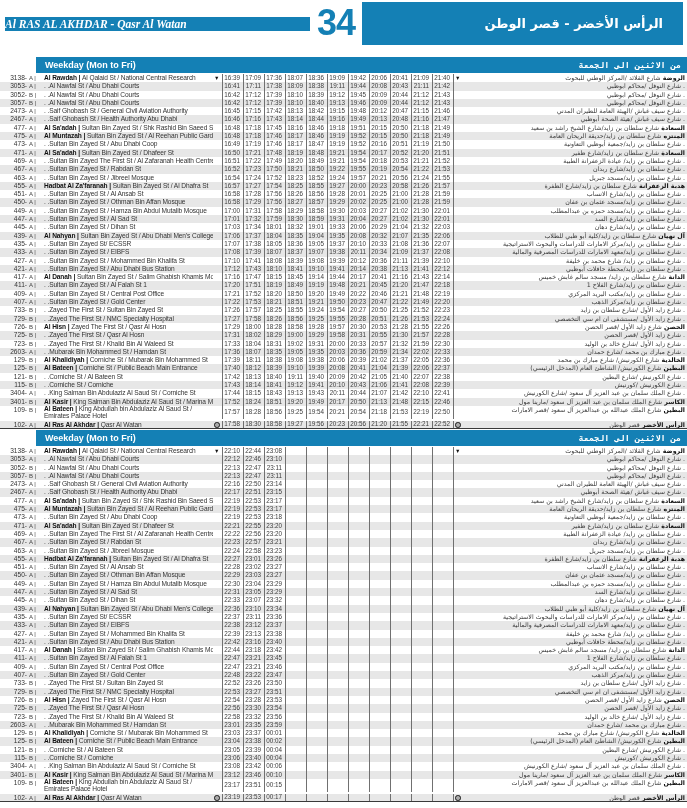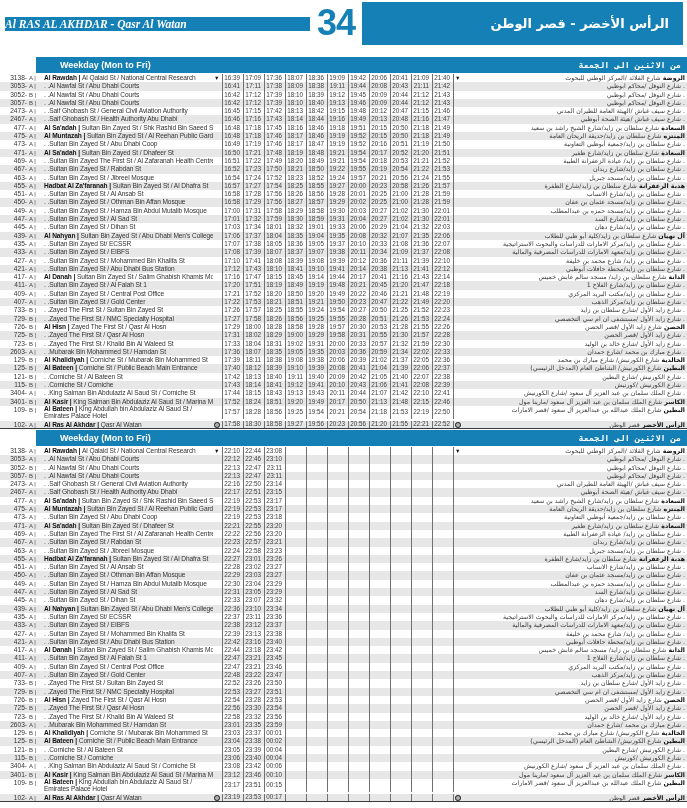--- a/index.html
+++ b/index.html
@@ -8,27 +8,27 @@
        font-family:"Liberation Sans",sans-serif;color:var(--ink);overflow:hidden;}
 
   
   .banner-left{position:absolute;left:5px;top:17px;width:305px;height:14px;background:var(--blue);
     color:#fff;display:flex;align-items:center;padding-left:0;box-sizing:border-box;
     font-family:"Liberation Serif",serif;font-style:italic;font-weight:bold;font-size:11.5px;}
   .num-box{position:absolute;left:310px;top:2px;width:52px;height:43px;background:#fff;
     display:flex;align-items:flex-start;justify-content:center;color:var(--blue);
     font-weight:bold;font-size:36px;letter-spacing:-1px;}
   .banner-right{position:absolute;left:362px;top:2px;width:321px;height:43px;background:var(--blue);
-    color:#fff;display:flex;align-items:center;justify-content:flex-end;padding-right:14px;
+    color:#fff;display:flex;align-items:center;justify-content:flex-end;padding-right:20px;
     box-sizing:border-box;font-weight:bold;font-size:13px;font-family:"DejaVu Sans",sans-serif;}
 
   
   .sec-header{position:absolute;left:36px;right:0;height:16px;background:var(--blue);color:#fff;
     display:flex;align-items:center;justify-content:space-between;
-    padding:0 6px 0 24px;box-sizing:border-box;font-weight:bold;font-size:9px;}
+    padding:0 6px 0 9px;box-sizing:border-box;font-weight:bold;font-size:9px;}
   .sec-header .ar{font-family:Liberation Mono, monospace;font-size:8.5px;}
   #sec-header-1{top:57px;} #sec-header-2{top:430px;}
 
   
   .rows{position:absolute;left:0;right:0;}
   #rows-1{top:74px;} #rows-2{top:447px;}
   .row{display:flex;align-items:stretch;height:8.3px;font-size:6.6px;line-height:8.3px;color:var(--ink);}
   .row.alt{background:var(--stripe);}
   .row.tall{height:13px;}
   .row.lastrow{margin-top:2px;border-bottom:1.5px solid #3a3a3a;box-sizing:border-box;}

